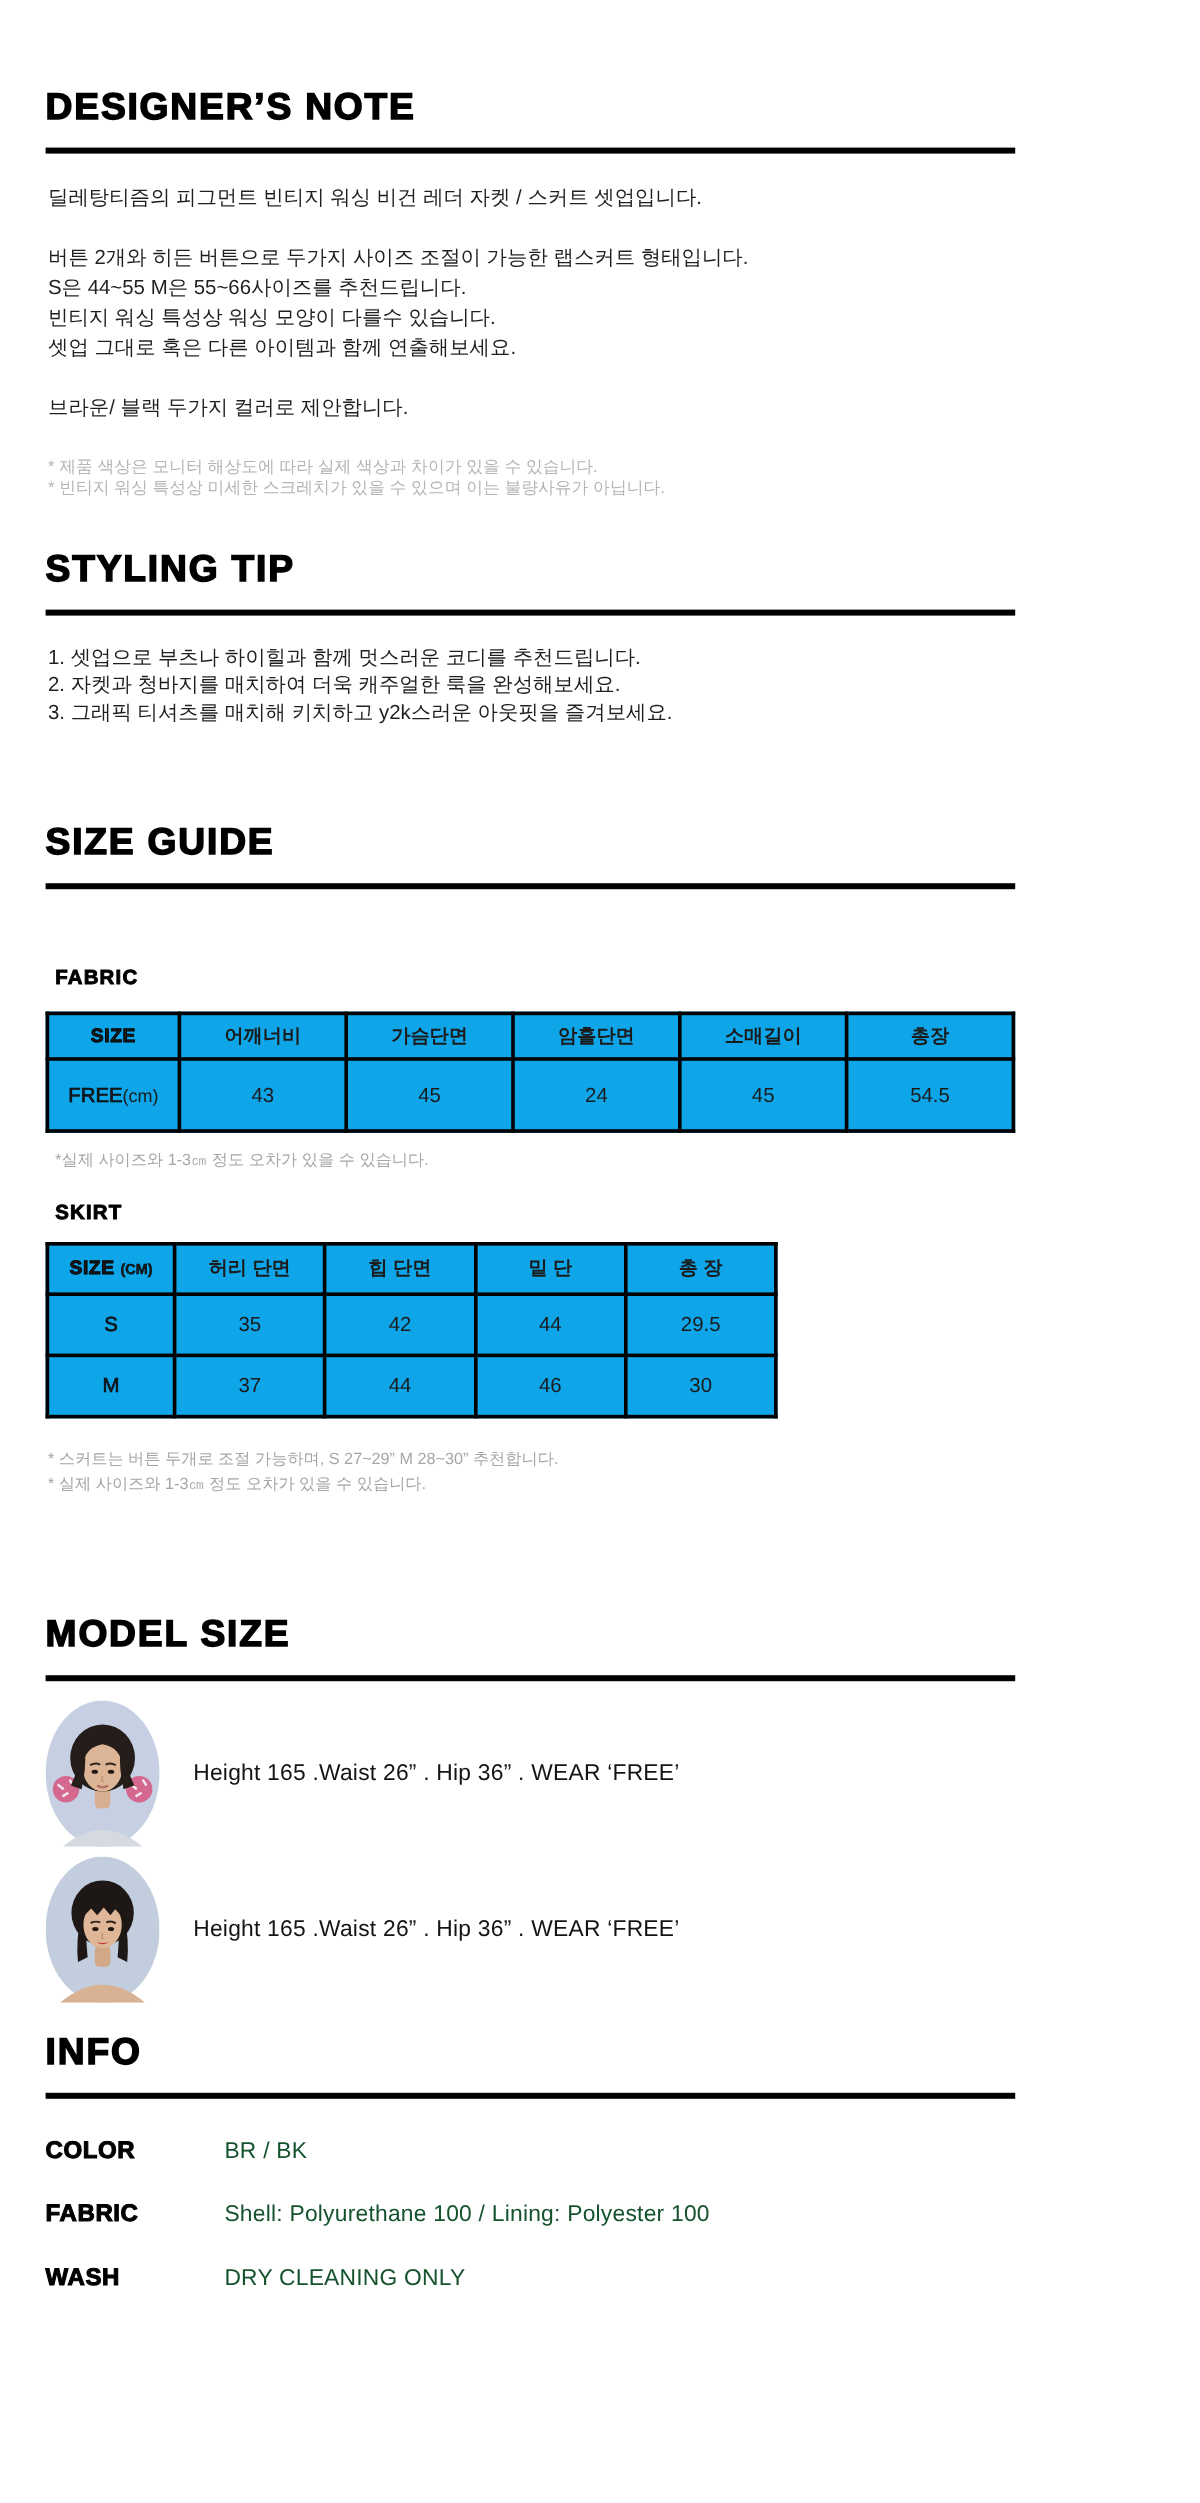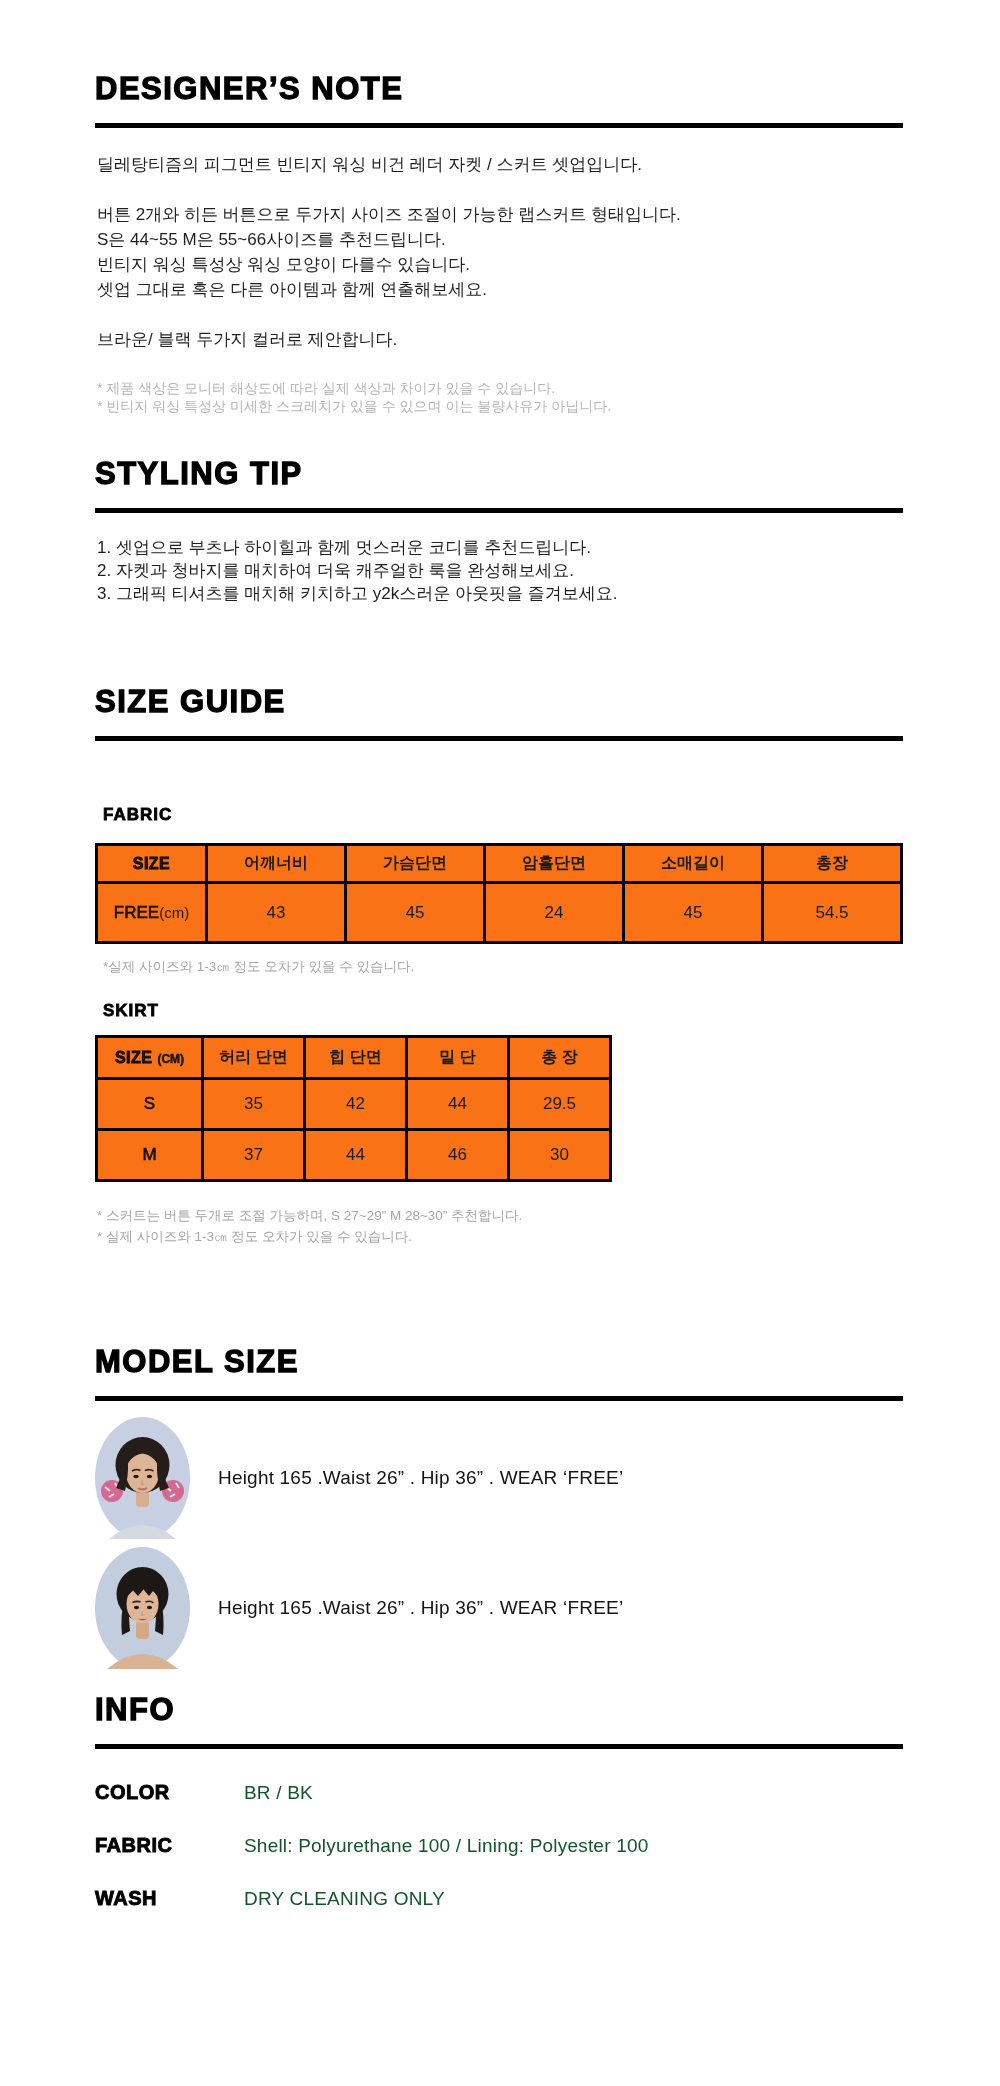--- a/index.html
+++ b/index.html
@@ -2,21 +2,21 @@
 <html><head>
 <meta charset="utf-8">
 <style>
   * { box-sizing: border-box; }
   html,body { margin:0; padding:0; }
   body {
     width:1000px; min-height:2086px; background:#ffffff;
     font-family:"Liberation Sans","DejaVu Sans",sans-serif;
     color:#1b1b1b;
   }
-  .content { width:808px; margin-left:95px; padding-top:72px; }
+  .content { width:808px; margin-left:38px; padding-top:72px; }
 
   .sec-title {
     margin:0; font-size:31px; line-height:34px; font-weight:900;
     letter-spacing:1.5px; color:#000; -webkit-text-stroke:1.3px #000;
   }
   .rule { height:5px; background:#000; margin-top:17px; }
 
   .body-p { font-size:17px; line-height:25px; margin:0 0 25px 2px; color:#1f1f1f; }
   .first-p { margin-top:24px; }
   .note-gray { font-size:14px; line-height:18px; color:#b5b5b5; margin:27px 0 0 2px; }
@@ -26,25 +26,25 @@
 
   .sec-sizeguide { margin-top:80px; }
   .tbl-label {
     font-size:17px; font-weight:900; letter-spacing:1px; color:#000;
     -webkit-text-stroke:0.8px #000; margin:64px 0 0 8px;
   }
   .tbl-label.skirt { margin-top:26px; }
 
   table.size-table {
     border-collapse:collapse; table-layout:fixed; text-align:center;
-    margin-top:18px; background:#f97316;
+    margin-top:18px; background:#0ea5e9;
   }
   table.size-table th, table.size-table td { border:3px solid #000; padding:0; }
   table.jacket-table { width:808px; }
-  table.skirt-table  { width:517px; margin-top:14px; }
+  table.skirt-table  { width:610px; margin-top:14px; }
   table.size-table th { height:38px; font-size:16px; font-weight:700; }
   table.skirt-table th { height:42px; }
   table.jacket-table td { height:60px; font-size:17px; font-weight:400; }
   table.skirt-table td { height:51px; font-size:17px; font-weight:400; }
   .head-size { font-size:18px; font-weight:900; letter-spacing:0.5px; -webkit-text-stroke:0.8px #000; }
   .head-size .unit { font-size:12px; letter-spacing:0; -webkit-text-stroke:0.4px #000; }
   td.row-head { font-weight:900; font-size:17px; -webkit-text-stroke:0.5px #000; }
   td.row-head .unit-sm { font-weight:400; font-size:15px; -webkit-text-stroke:0; }
 
   .tbl-note { font-size:13.5px; line-height:17px; color:#a6a6a6; margin:14px 0 0 8px; }

